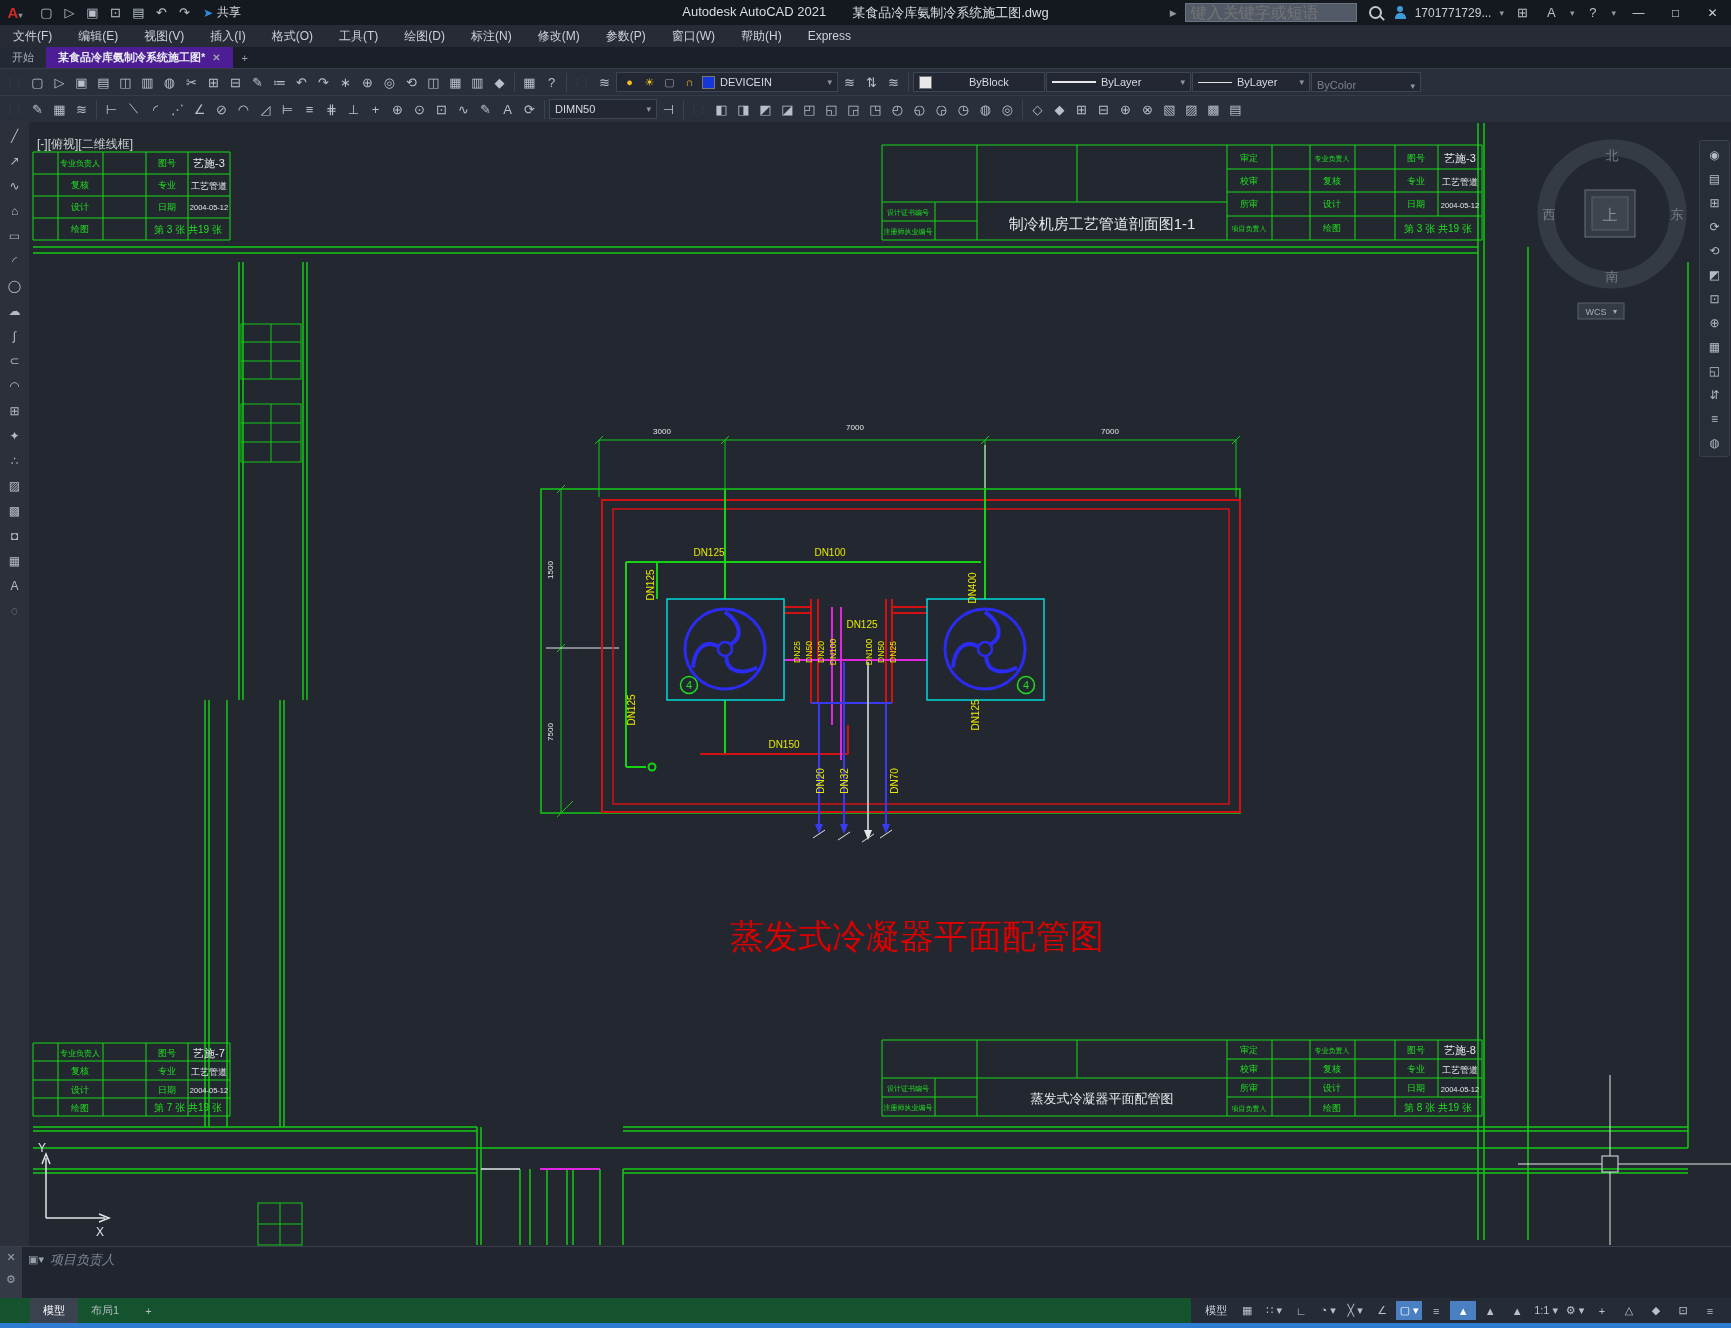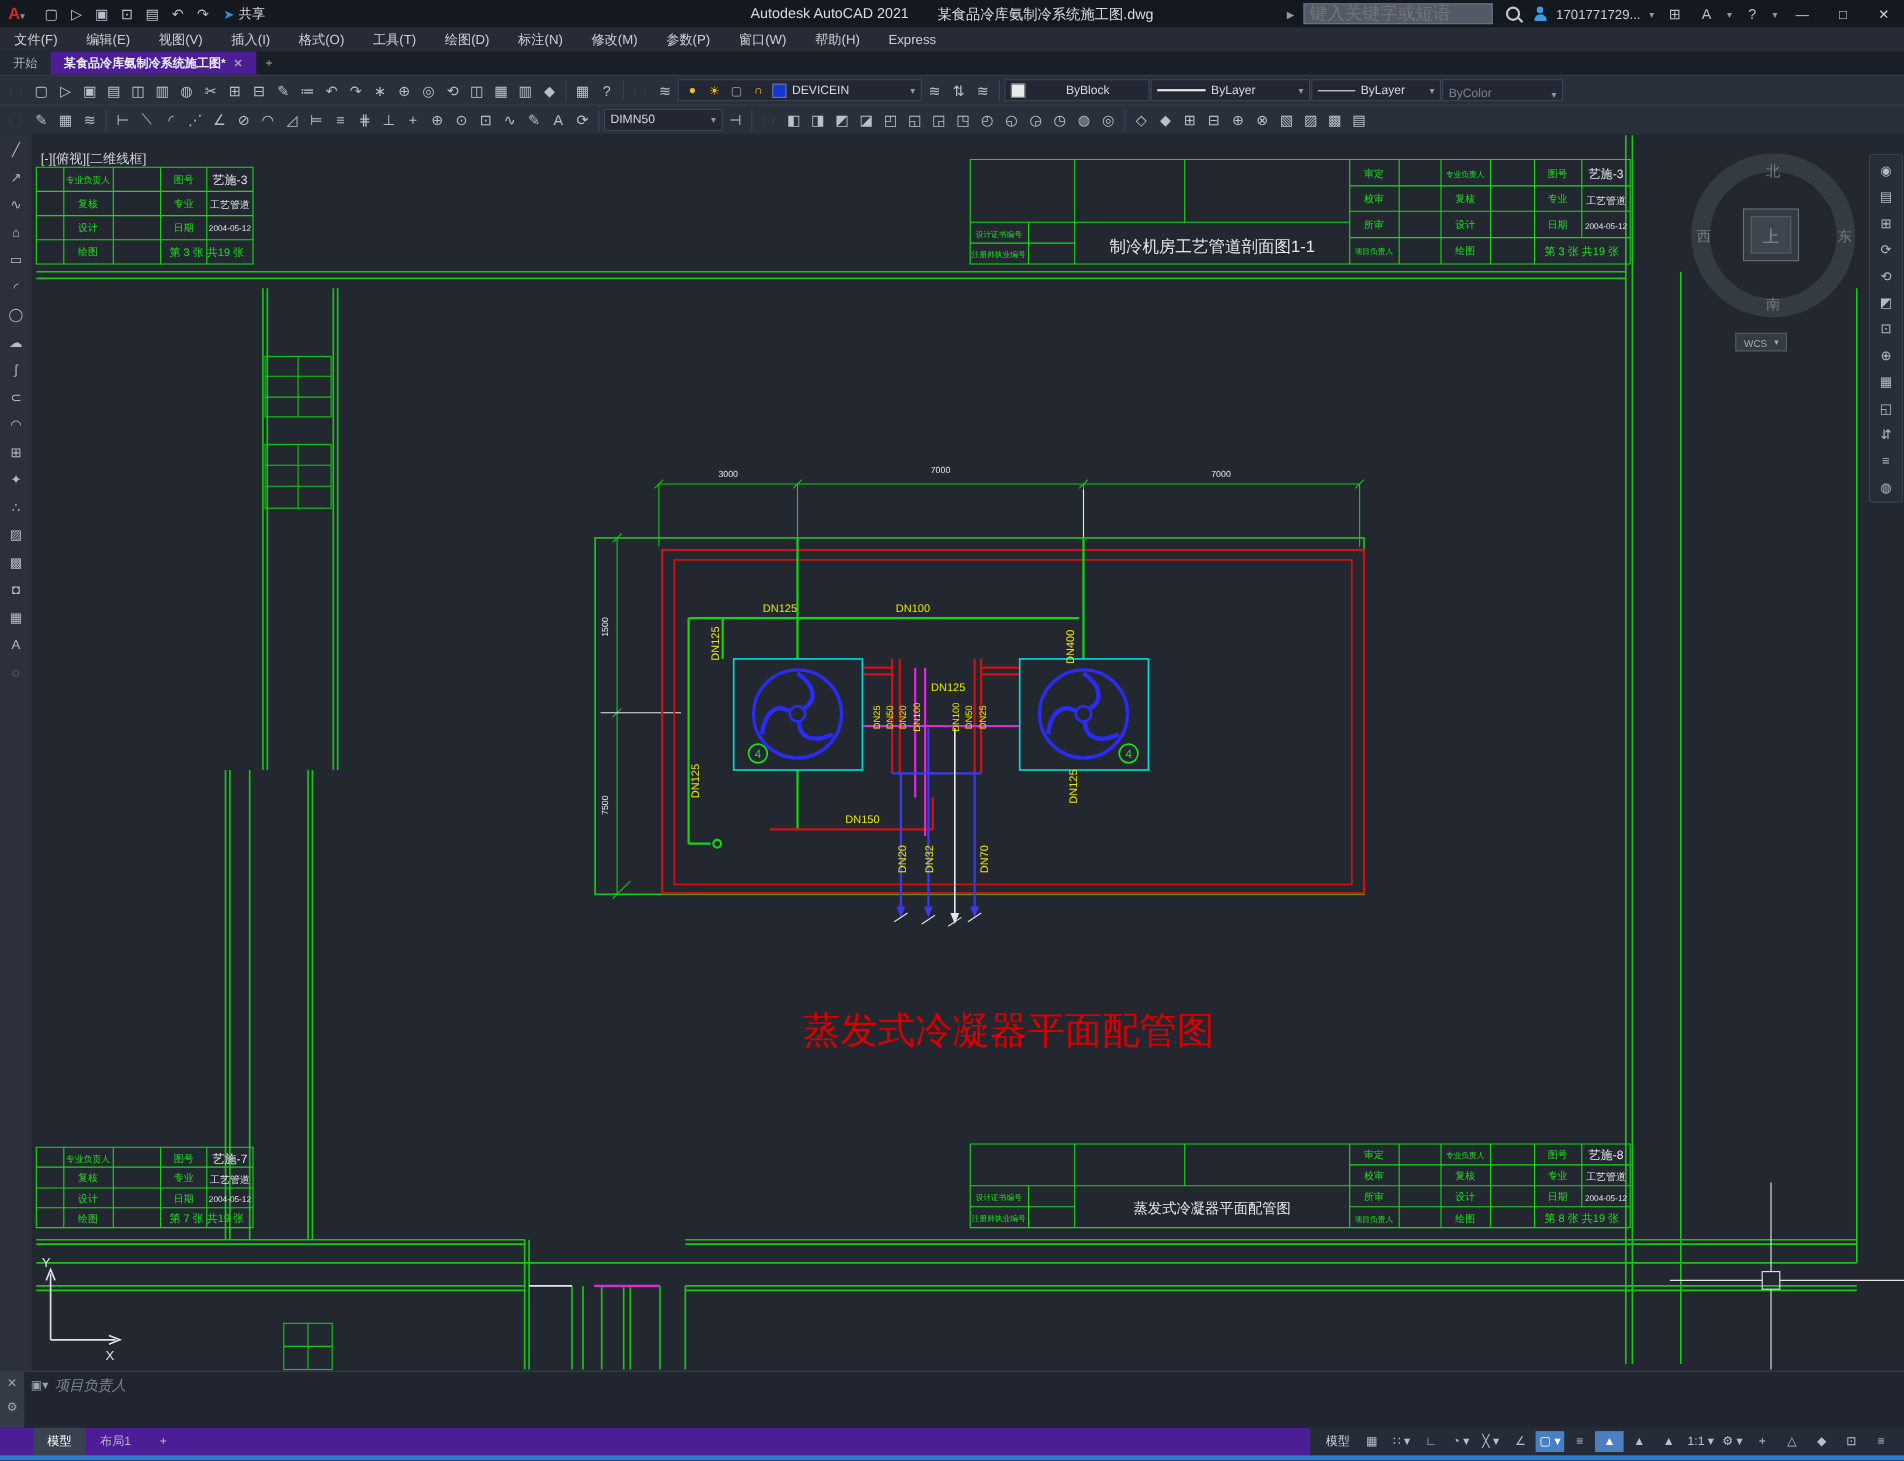--- a/index.html
+++ b/index.html
@@ -74,21 +74,21 @@
   .cmd{position:absolute;top:1246px;left:0;width:100%;height:52px;background:#20252f;
        border-top:1px solid #39404d;display:flex;box-sizing:border-box;}
   .cmd-gutter{width:22px;background:#343b47;display:flex;flex-direction:column;align-items:center;
               color:#9aa1ab;font-size:11px;padding-top:4px;gap:9px;}
   .cmd-lines{flex:1;color:#dde1e7;font-size:13px;}
   .cmd-row1{height:26px;line-height:26px;padding-left:8px;border-bottom:1px solid #2c3340;}
   .cmd-row2{height:25px;display:flex;align-items:center;padding-left:6px;gap:6px;}
   .cmd-prompt-icon{color:#9aa1ab;font-size:11px;}
   .cmd-placeholder{color:#7f8694;font-style:italic;}
   
-  .bottombar{position:absolute;top:1298px;left:0;width:100%;height:25px;background:#4c1d95;
+  .bottombar{position:absolute;top:1298px;left:0;width:100%;height:25px;background:#14532d;
              display:flex;box-sizing:border-box;}
   .ltabs{display:flex;height:100%;align-items:stretch;font-size:11px;color:#b6bcc6;margin-left:30px;}
   .ltab{padding:0 13px;display:flex;align-items:center;}
   .ltab.active{background:#3a4250;color:#fff;}
   .status{margin-left:auto;display:flex;align-items:center;gap:1px;background:#262c37;height:100%;
           padding:0 8px;font-size:11px;color:#b9c0ca;}
   .sti{min-width:20px;height:19px;display:flex;align-items:center;justify-content:center;
        padding:0 3px;white-space:nowrap;}
   .sti.active{background:#4a7fc1;color:#fff;}
   .model-btn{padding:0 6px;color:#cdd2da;}

